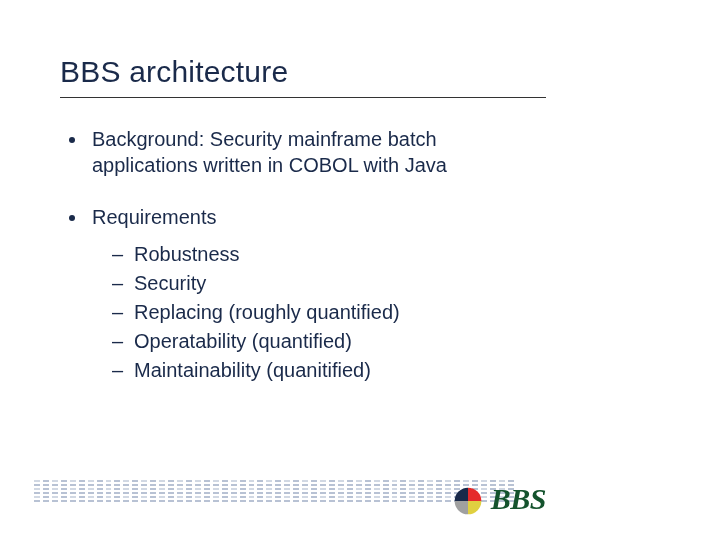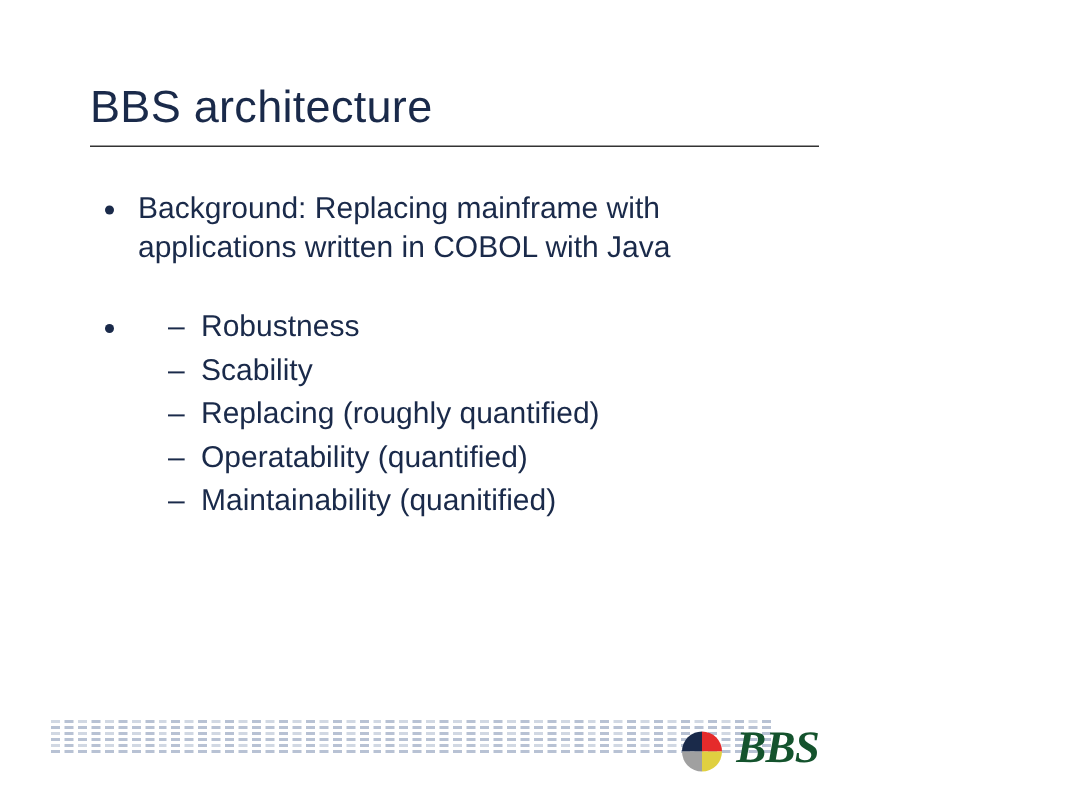--- a/index.html
+++ b/index.html
@@ -115,26 +115,27 @@
 </style>
 </head>
 <body>
 
 <div class="slide">
   <h1 class="title">BBS architecture</h1>
   <hr class="title-underline">
 
   <ul class="top">
     <li>
-      <span class="bullet-text">Background: Replacing mainframe with applications written in COBOL with Java</span>
+      <span class="bullet-text">Background: Security mainframe batch applications written in COBOL with Java</span>
     </li>
     <li>
+      <span class="bullet-text">Requirements</span>
       <ul class="sub">
         <li><span>Robustness</span></li>
-        <li><span>Scability</span></li>
+        <li><span>Security</span></li>
         <li><span>Replacing (roughly quantified)</span></li>
         <li><span>Operatability (quantified)</span></li>
         <li><span>Maintainability (quanitified)</span></li>
       </ul>
     </li>
   </ul>
 
   <div class="footer">
     <div class="dots" id="dots">
         <div class="dot-row">

